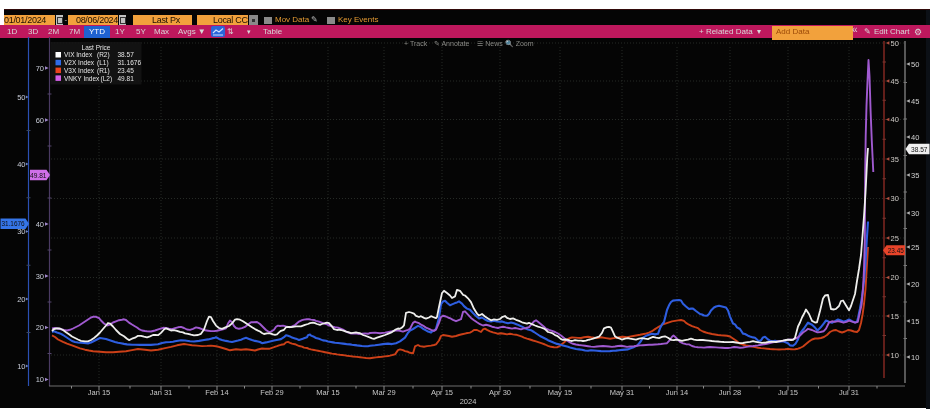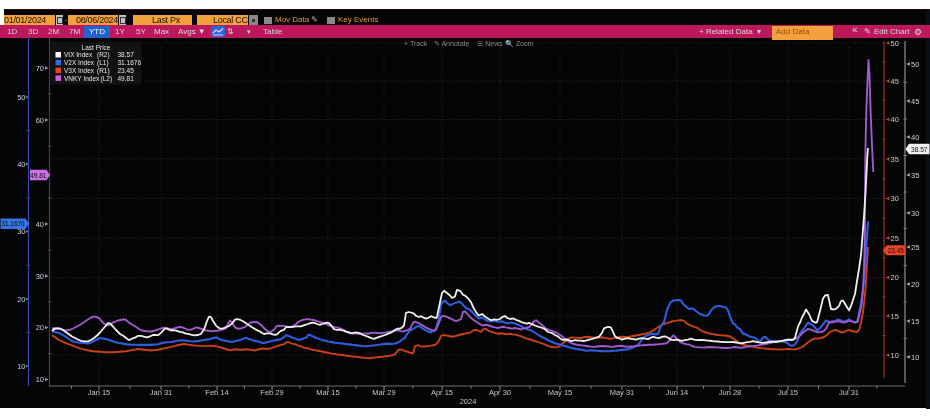--- a/index.html
+++ b/index.html
@@ -46,21 +46,21 @@
   <div class="r2" style="left:211px;top:0.5px;width:14px;height:11.5px;background:#2b65d9;border-radius:2px">
     <svg width="14" height="11" viewBox="0 0 14 11">
           <polyline points="2,7 5,4 8,6 12,2.5" fill="none" stroke="#cfe0ff" stroke-width="1.2"></polyline>
           <line x1="2" y1="9" x2="12" y2="9" stroke="#cfe0ff" stroke-width="1"></line>
         </svg>
   </div>
   <div class="r2" style="left:227px">⇅</div>
   <div class="r2" style="left:247px;font-size:7px">▾</div>
   <div class="r2" style="left:263px">Table</div>
   <div class="r2" style="left:699px">+ Related Data &nbsp;▾</div>
-  <div class="r2" style="left:772px;top:0.5px;width:61px;height:11.5px;background:#f2a13c;color:#9c4a08;padding:1px 0 13px 4px">Add Data</div>
+  <div class="r2" style="left:772px;top:0.5px;width:81px;height:11.5px;background:#f2a13c;color:#9c4a08;padding:1px 0 13px 4px">Add Data</div>
   <div class="r2" style="left:852px;font-size:10px;top:0">«</div>
   <div class="r2" style="left:864px">✎</div>
   <div class="r2" style="left:874px">Edit Chart</div>
   <div class="r2" style="left:914px;font-size:9px">⚙</div>
  </div>
  <svg id="cv" width="930" height="417" viewBox="0 0 930 417">
       <g stroke="#262a26" stroke-width="1" stroke-dasharray="1,2">
         <line x1="99" y1="46" x2="99" y2="385"></line>
         <line x1="161" y1="46" x2="161" y2="385"></line>
         <line x1="217" y1="46" x2="217" y2="385"></line>

